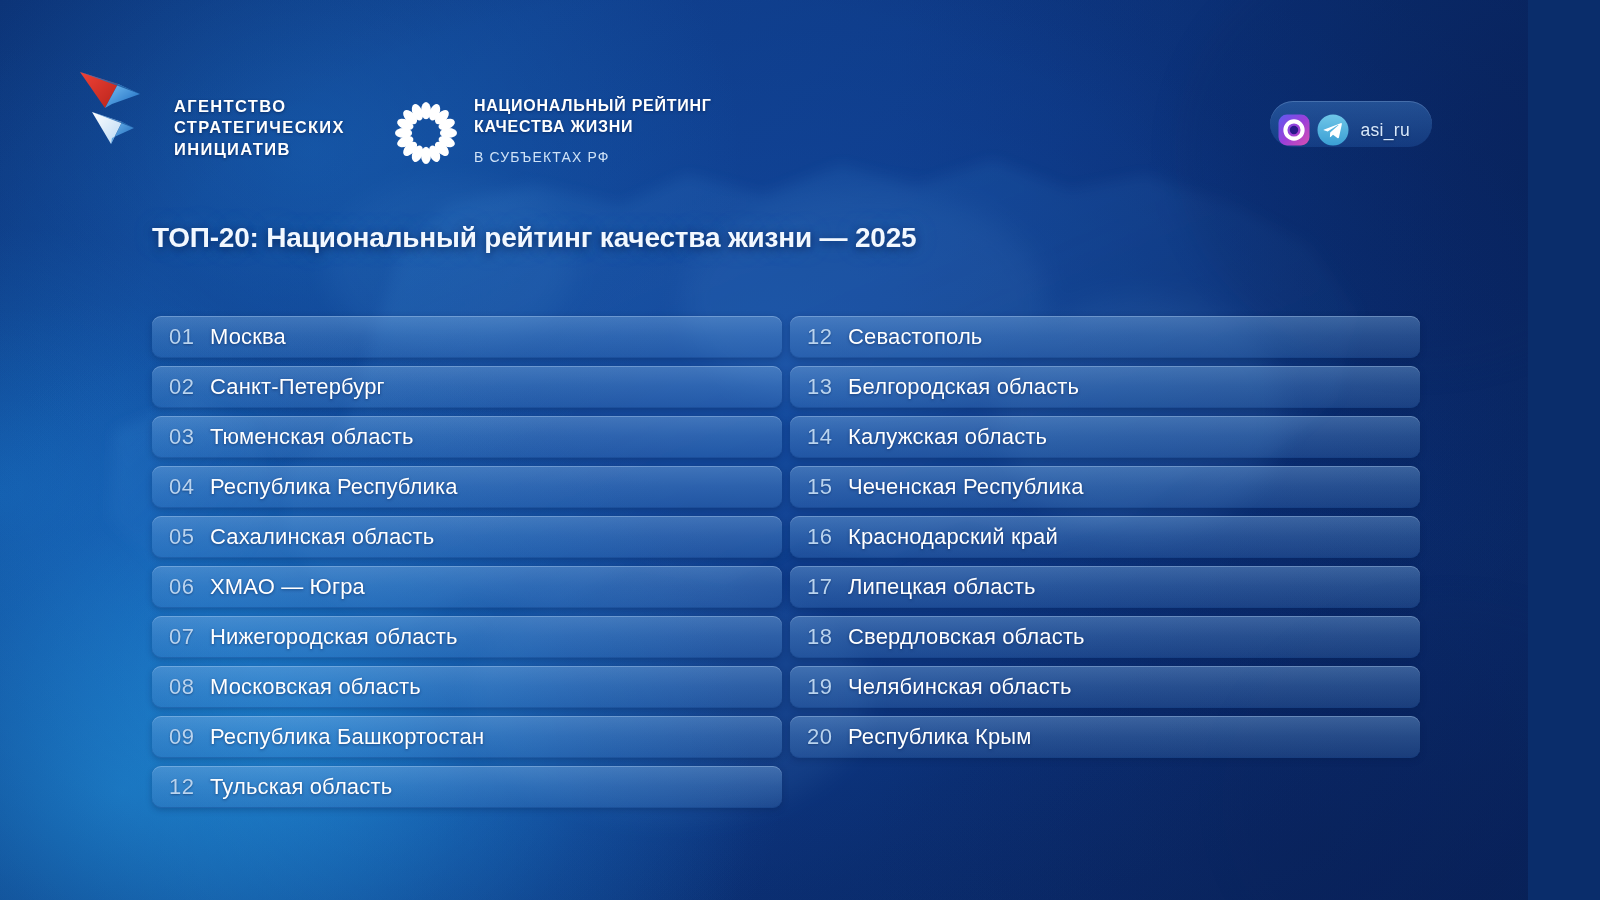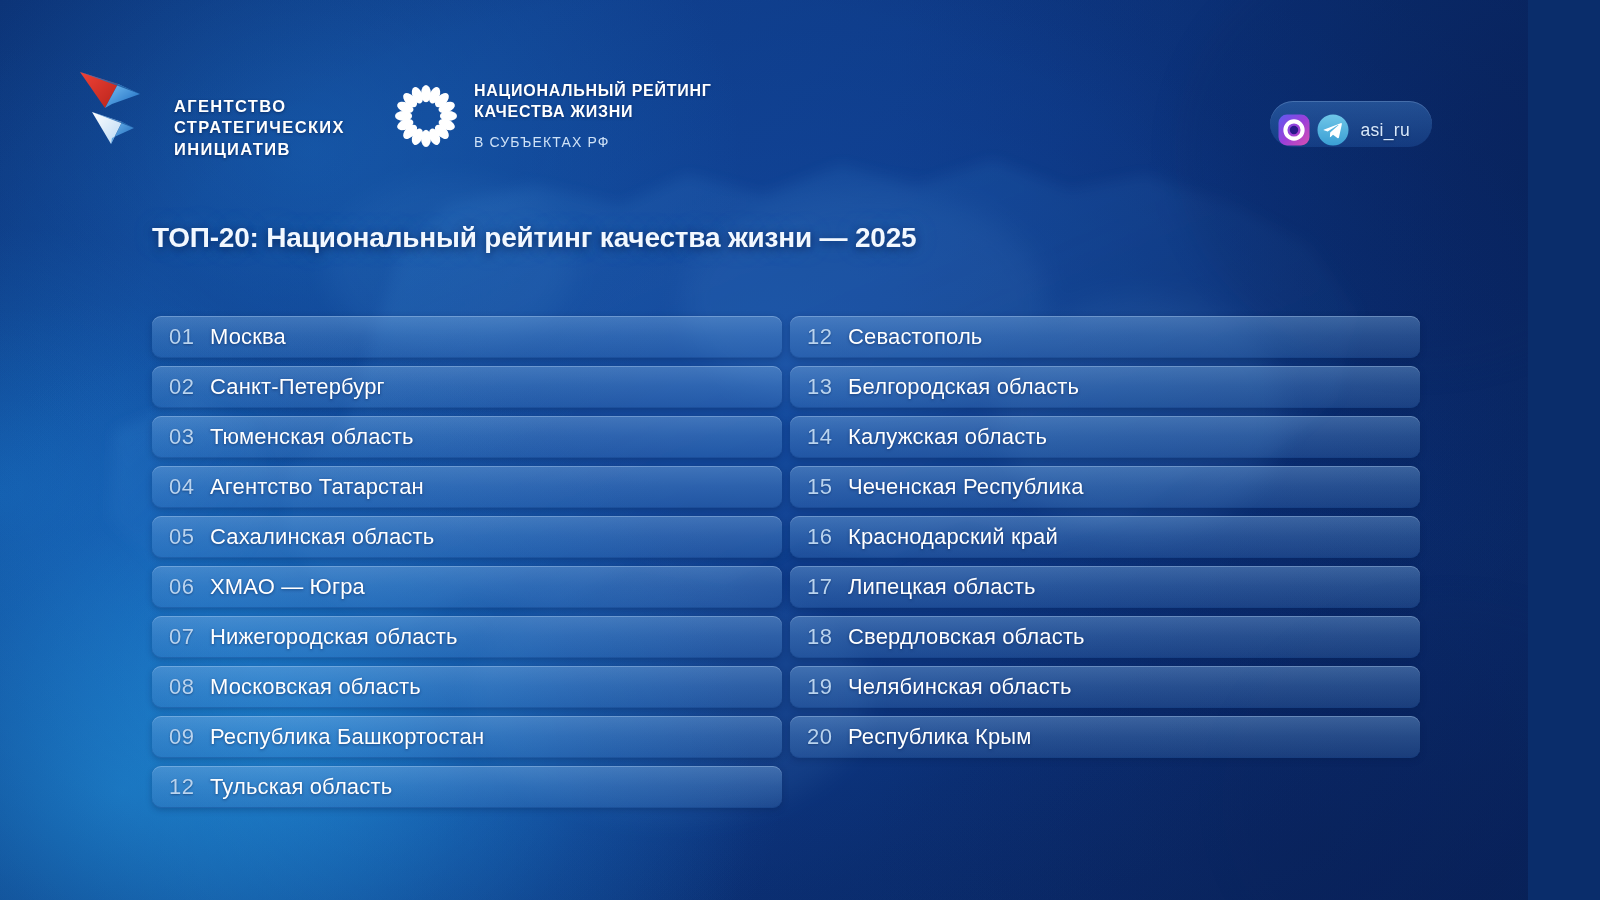--- a/index.html
+++ b/index.html
@@ -69,22 +69,22 @@
     margin-left:10px; margin-top:34px;
     color:#ffffff;
     font-size:16.5px; font-weight:bold;
     letter-spacing:1.35px; line-height:1.30;
     text-transform:uppercase;
     text-shadow:0 1px 3px rgba(0,20,60,0.55);
   }
 
   
   .rating-logo {
-    position:absolute; left:393px; top:81px;
-    display:flex; align-items:center;
+    position:absolute; left:393px; top:96px;
+    display:flex; align-items:flex-end;
   }
   .flower-mark { width:66px; height:66px; flex:none; }
   .rating-words { margin-left:15px; color:#ffffff; }
   .rating-words .l1,
   .rating-words .l2 {
     font-size:16px; font-weight:bold;
     letter-spacing:0.75px; line-height:1.30;
     text-transform:uppercase;
     text-shadow:0 1px 3px rgba(0,20,60,0.5);
   }
@@ -348,21 +348,21 @@
       <div class="rank-row">
         <span class="rank-num">02</span>
         <span class="rank-name">Санкт-Петербург</span>
       </div>
       <div class="rank-row">
         <span class="rank-num">03</span>
         <span class="rank-name">Тюменская область</span>
       </div>
       <div class="rank-row">
         <span class="rank-num">04</span>
-        <span class="rank-name">Агентство Татарстан</span>
+        <span class="rank-name">Республика Республика</span>
       </div>
       <div class="rank-row">
         <span class="rank-num">05</span>
         <span class="rank-name">Сахалинская область</span>
       </div>
       <div class="rank-row">
         <span class="rank-num">06</span>
         <span class="rank-name">ХМАО — Югра</span>
       </div>
       <div class="rank-row">

